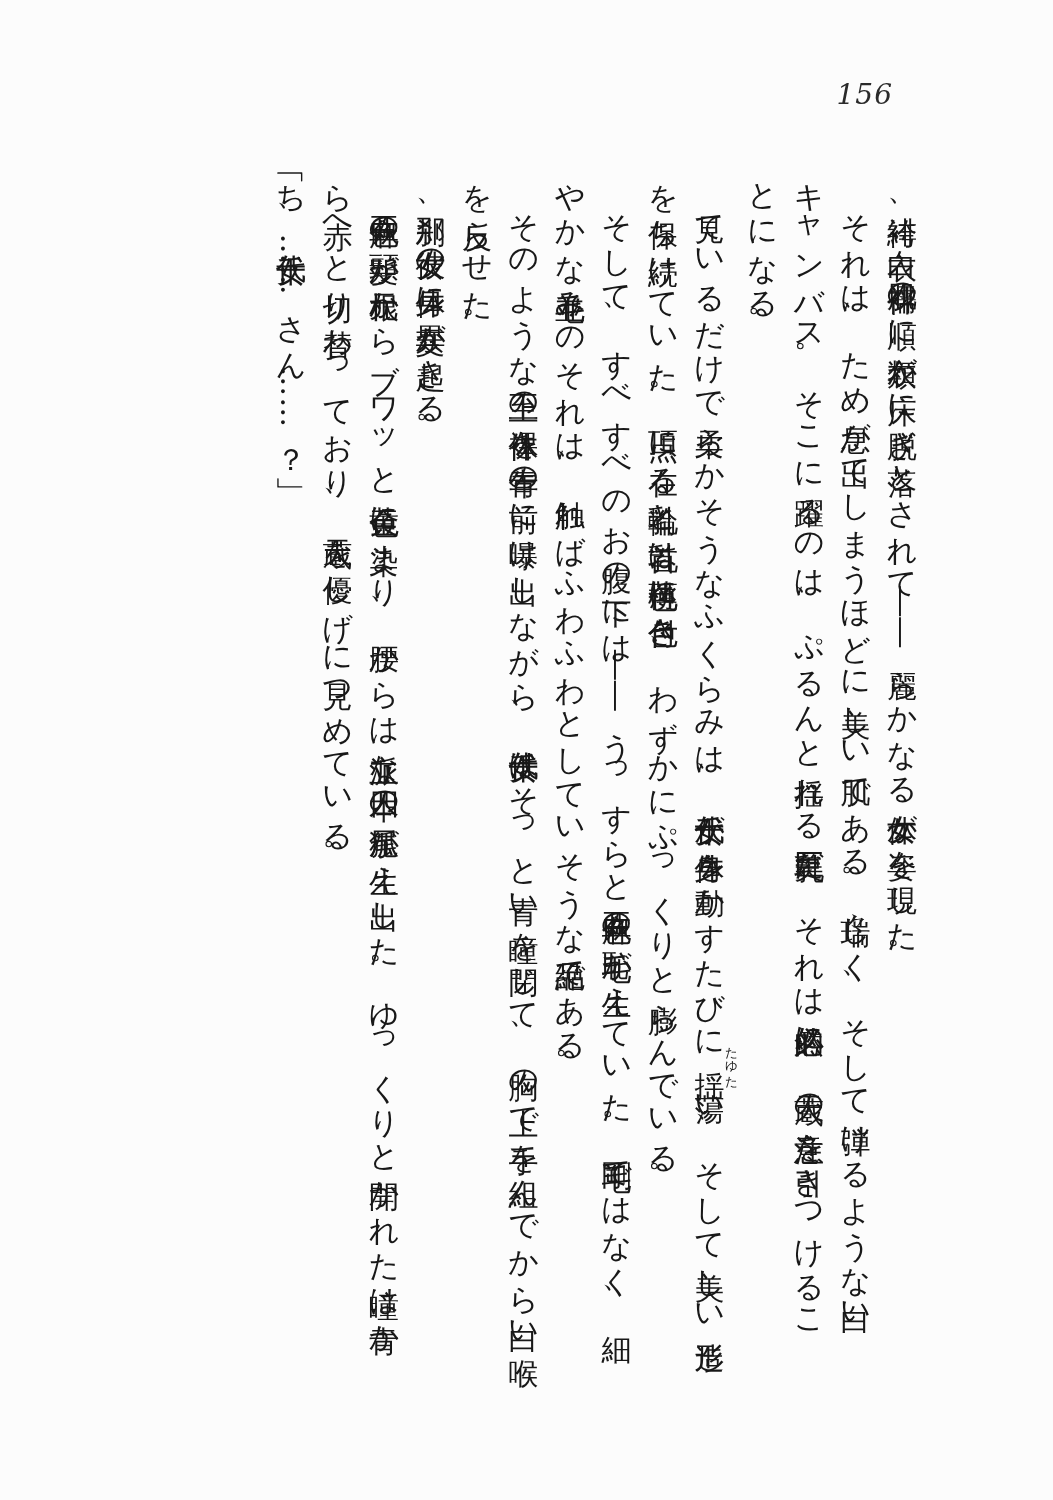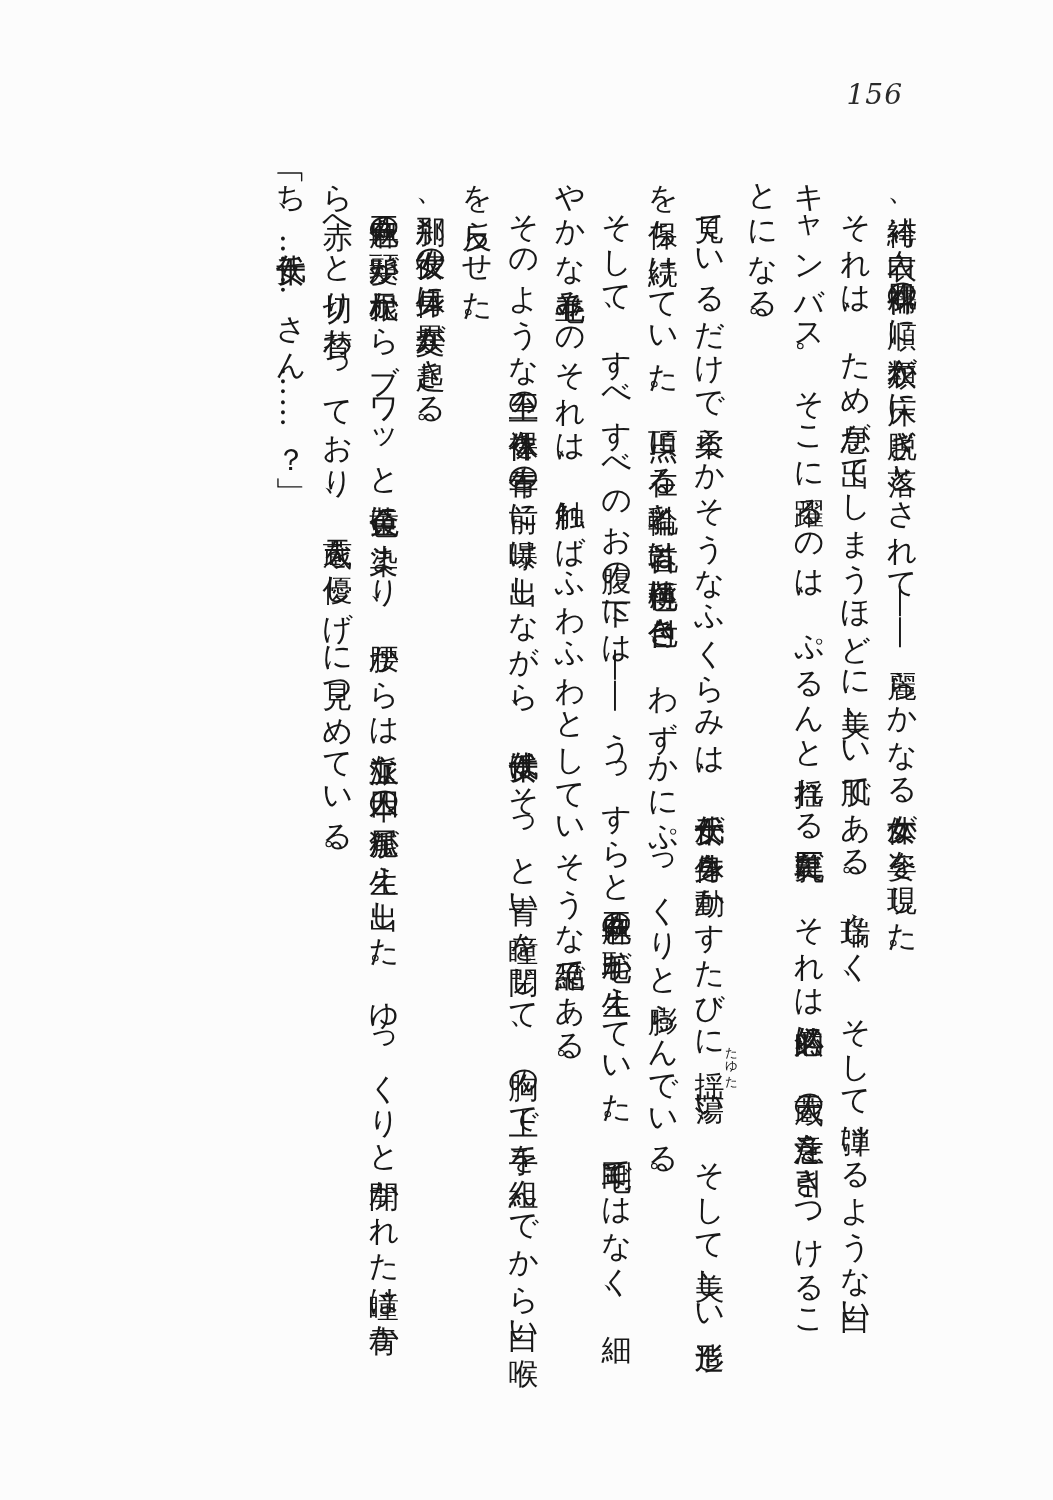--- a/index.html
+++ b/index.html
@@ -13,21 +13,21 @@
     overflow: hidden;
     font-family: "DejaVu Serif", "Liberation Serif", serif;
   }
   .page {
     position: absolute;
     inset: 0;
   }
   .page-number {
     position: absolute;
     top: 78px;
-    right: 150px;
+    right: 160px;
     font-size: 28px;
     font-style: italic;
     font-family: "DejaVu Serif", "Liberation Serif", serif;
     letter-spacing: 1px;
   }
   .text-block {
     position: absolute;
     top: 163px;
     right: 128px;
     height: 1182px;

